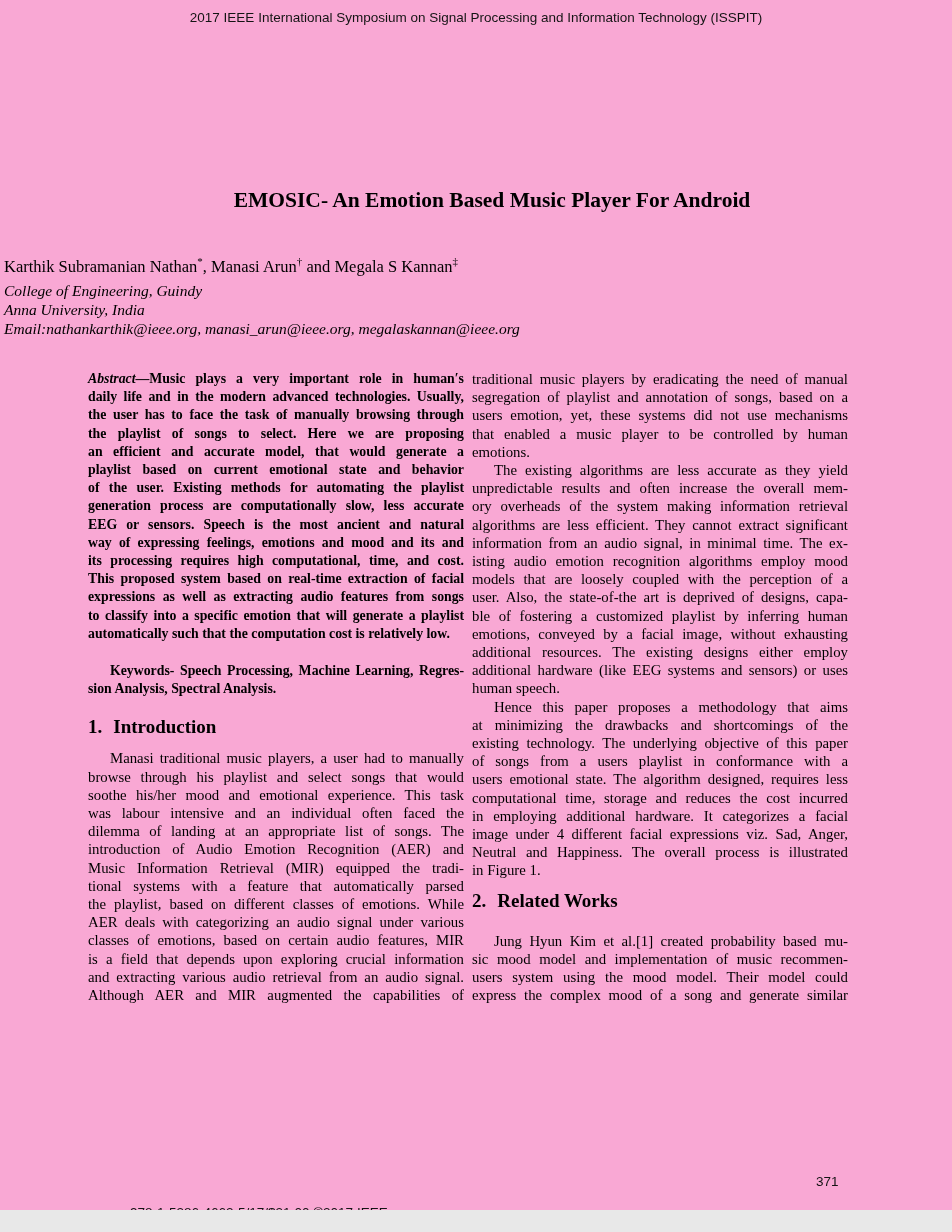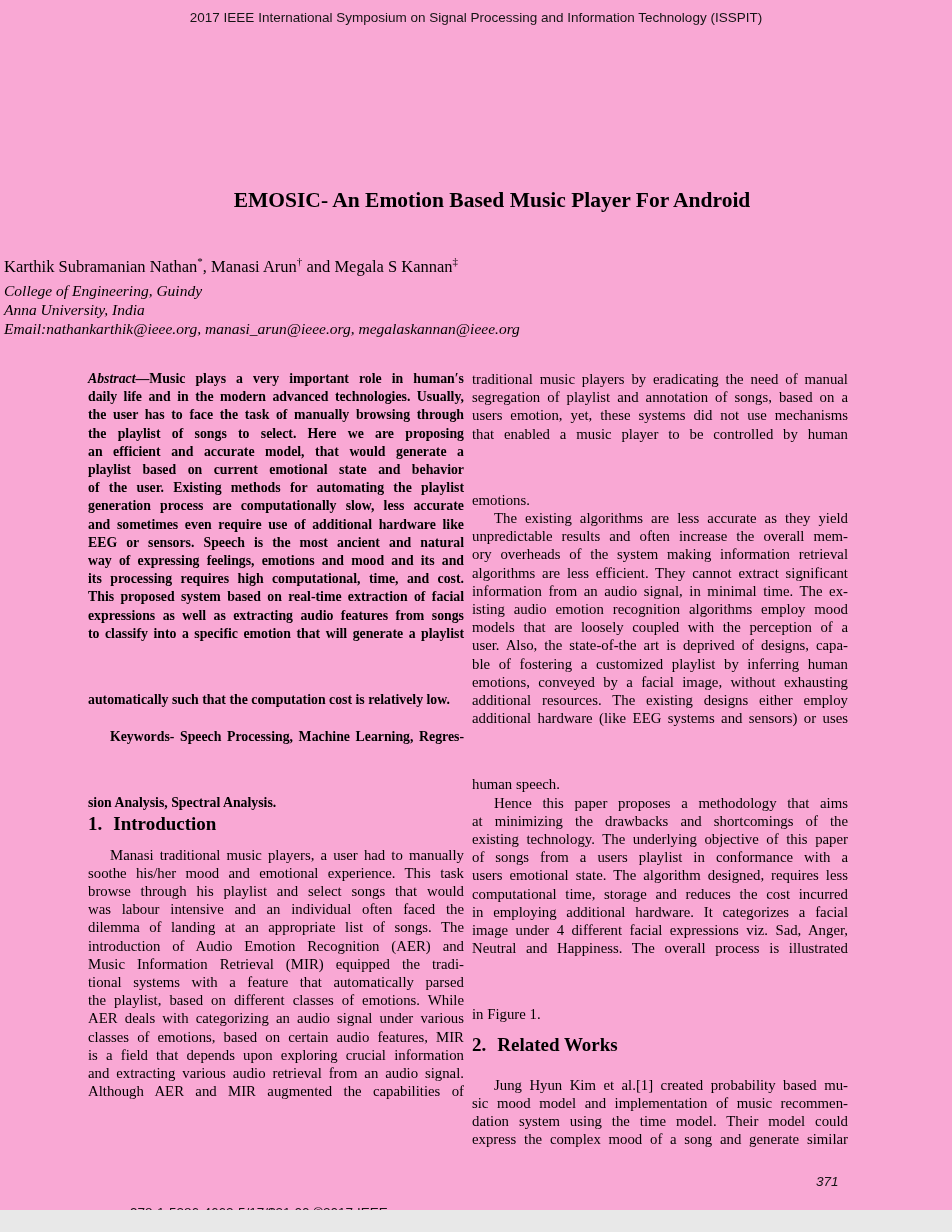--- a/index.html
+++ b/index.html
@@ -28,45 +28,45 @@
   .affil { font-style:italic; font-size:15.5px; }
 
   .columns {
     position:absolute; top:370px; left:88px; width:776px;
     display:flex; gap:8px;
     font-size:14.8px; line-height:18.2px;
   }
   .col { width:376px; }
 
   .tline { text-align:justify; text-align-last:justify; }
-  .tline.flush { text-align-last:left;margin-top:48px; }
+  .tline.flush { text-align-last:left; }
   .tline.ind { padding-left:22px; }
 
   .abstract-block, .keywords-block { font-weight:700; font-size:13.8px; }
   .abs-lead { font-style:italic; }
   .keywords-block { margin-top:19px; }
 
   .sec-heading {
     font-weight:700; font-size:19px; line-height:22px;
   }
   .sec-heading .h-num { margin-right:11px; }
-  .heading-intro { }
+  .heading-intro { margin-top:18px; }
   .para-intro { margin-top:11px; }
   .heading-related { margin-top:10px; }
   .para-related { margin-top:20px; }
 
   .footer-copyright {
     position:absolute; left:130px; top:1205px;
     font-family:"Liberation Sans", sans-serif;
     font-size:13.5px; color:#141414;
   }
   .page-number {
     position:absolute; left:816px; top:1174px;
     font-family:"Liberation Sans", sans-serif;
-    font-size:13.5px; color:#141414;font-style:italic;
+    font-size:13.5px; color:#141414;
   }
 </style>
 </head>
 <body>
 
 <div class="page">
 
   <div class="running-head">2017 IEEE International Symposium on Signal Processing and Information Technology (ISSPIT)</div>
 
   <div class="paper-title">EMOSIC- An Emotion Based Music Player For Android</div>
@@ -84,21 +84,20 @@
       <div class="abstract-block">
         <div class="tline"><span class="abs-lead">Abstract</span><span>—Music plays a very important role in human′s</span></div>
         <div>
             <div class="tline">daily life and in the modern advanced technologies. Usually,</div>
             <div class="tline">the user has to face the task of manually browsing through</div>
             <div class="tline">the playlist of songs to select. Here we are proposing</div>
             <div class="tline">an efficient and accurate model, that would generate a</div>
             <div class="tline">playlist based on current emotional state and behavior</div>
             <div class="tline">of the user. Existing methods for automating the playlist</div>
             <div class="tline">generation process are computationally slow, less accurate</div>
-            <div class="tline">and sometimes even require use of additional hardware like</div>
             <div class="tline">EEG or sensors. Speech is the most ancient and natural</div>
             <div class="tline">way of expressing feelings, emotions and mood and its and</div>
             <div class="tline">its processing requires high computational, time, and cost.</div>
             <div class="tline">This proposed system based on real-time extraction of facial</div>
             <div class="tline">expressions as well as extracting audio features from songs</div>
             <div class="tline">to classify into a specific emotion that will generate a playlist</div>
             <div class="tline flush">automatically such that the computation cost is relatively low.</div>
           </div>
       </div>
 
@@ -106,22 +105,22 @@
           <div class="tline ind">Keywords- Speech Processing, Machine Learning, Regres-</div>
           <div class="tline flush">sion Analysis, Spectral Analysis.</div>
         </div>
 
       <div class="sec-heading heading-intro">
         <span class="h-num">1.</span><span>Introduction</span>
       </div>
 
       <div class="para-intro">
           <div class="tline ind">Manasi traditional music players, a user had to manually</div>
+          <div class="tline">browse through his playlist and select songs that would</div>
           <div class="tline">soothe his/her mood and emotional experience. This task</div>
-          <div class="tline">browse through his playlist and select songs that would</div>
           <div class="tline">was labour intensive and an individual often faced the</div>
           <div class="tline">dilemma of landing at an appropriate list of songs. The</div>
           <div class="tline">introduction of Audio Emotion Recognition (AER) and</div>
           <div class="tline">Music Information Retrieval (MIR) equipped the tradi-</div>
           <div class="tline">tional systems with a feature that automatically parsed</div>
           <div class="tline">the playlist, based on different classes of emotions. While</div>
           <div class="tline">AER deals with categorizing an audio signal under various</div>
           <div class="tline">classes of emotions, based on certain audio features, MIR</div>
           <div class="tline">is a field that depends upon exploring crucial information</div>
           <div class="tline">and extracting various audio retrieval from an audio signal.</div>
@@ -165,21 +164,21 @@
           <div class="tline flush">in Figure 1.</div>
         </div>
 
       <div class="sec-heading heading-related">
         <span class="h-num">2.</span><span>Related Works</span>
       </div>
 
       <div class="para-related">
           <div class="tline ind">Jung Hyun Kim et al.[1] created probability based mu-</div>
           <div class="tline">sic mood model and implementation of music recommen-</div>
-          <div class="tline">dation system using the time model. Their model could</div>
+          <div class="tline">users system using the mood model. Their model could</div>
           <div class="tline">express the complex mood of a song and generate similar</div>
         </div>
     </div>
 
   </div>
 
   <div class="footer-copyright">978-1-5386-4662-5/17/$31.00 ©2017 IEEE</div>
   <div class="page-number">371</div>
 
 </div>

